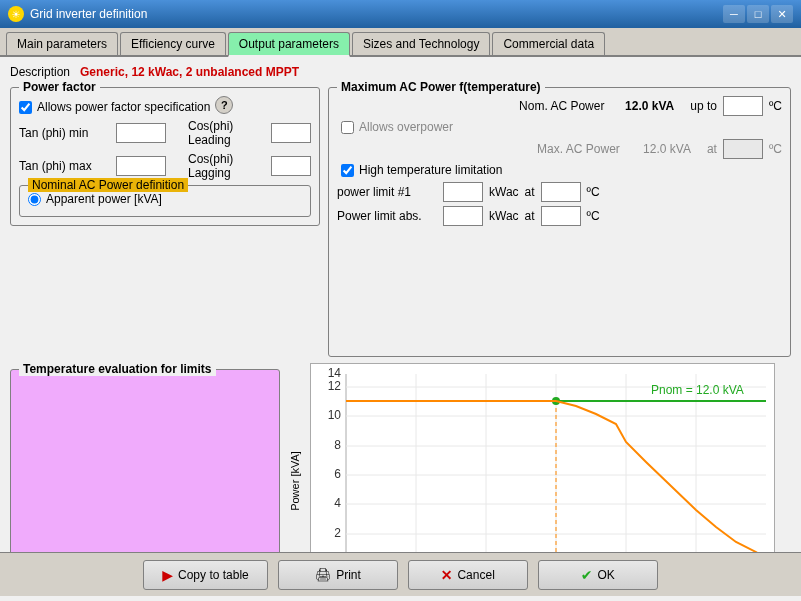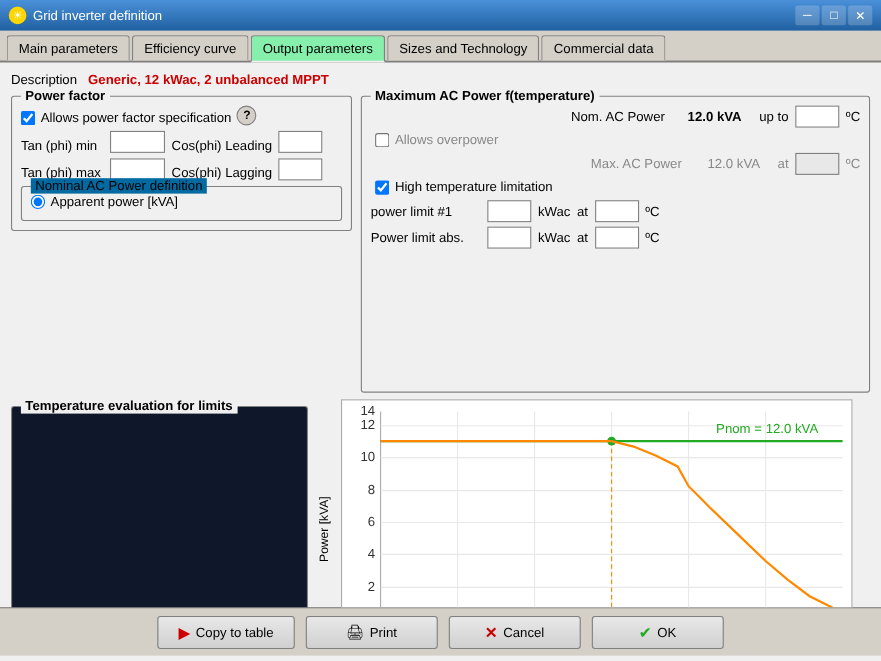--- a/index.html
+++ b/index.html
@@ -14,31 +14,31 @@
     .tab.active { background: #86efac; border-bottom: 2px solid #f0f0f0; margin-bottom: -2px; font-weight: normal; z-index: 1; }
     .content { background: #f0f0f0; padding: 8px 10px; height: calc(601px - 28px - 34px - 44px); overflow: hidden; }
     .desc-row { display: flex; align-items: center; margin-bottom: 8px; gap: 10px; }
     .desc-label { font-size: 12px; }
     .desc-value { color: #cc0000; font-weight: bold; font-size: 12px; }
     .main-area { display: flex; gap: 8px; height: 270px; }
     .left-panel { width: 310px; flex-shrink: 0; }
     .right-panel { flex: 1; }
     .group-box { border: 1px solid #808080; border-radius: 3px; padding: 8px; margin-bottom: 8px; position: relative; background: #f0f0f0; }
     .group-box-title { position: absolute; top: -8px; left: 8px; background: #f0f0f0; padding: 0 4px; font-size: 12px; font-weight: bold; }
-    .form-row { display: flex; align-items: flex-end; margin-bottom: 5px; gap: 6px; }
+    .form-row { display: flex; align-items: center; margin-bottom: 5px; gap: 22px; }
     .form-label { font-size: 12px; min-width: 75px; }
     .input-field { border: 1px solid #808080; background: white; height: 20px; padding: 0 3px; font-size: 12px; text-align: center; }
     .input-field.w50 { width: 50px; }
     .input-field.w40 { width: 40px; }
     .checkbox-row { display: flex; align-items: flex-end; gap: 5px; margin-bottom: 5px; }
     .radio-row { display: flex; align-items: center; gap: 5px; margin-bottom: 4px; }
     .help-btn { width: 18px; height: 18px; border-radius: 50%; border: 1px solid #808080; background: #d4d0c8; font-size: 11px; font-weight: bold; cursor: pointer; display: flex; align-items: center; justify-content: center; color: #000; }
     .nominal-box { border: 1px solid #808080; border-radius: 3px; padding: 6px 8px; margin-top: 4px; position: relative; }
-    .nominal-title { position: absolute; top: -8px; left: 8px; background: #0369a1; padding: 0 4px; font-size: 12px; }
-    .temp-box { border: 1px solid #808080; border-radius: 3px; padding: 8px; margin-top: 6px; position: relative; background: #0f172a; height: 210px; }
+    .nominal-title { position: absolute; top: -8px; left: 8px; background: #eab308; padding: 0 4px; font-size: 12px; }
+    .temp-box { border: 1px solid #808080; border-radius: 3px; padding: 8px; margin-top: 6px; position: relative; background: #f0abfc; height: 210px; }
     .temp-box-title { position: absolute; top: -8px; left: 8px; background: #f0f0f0; padding: 0 4px; font-size: 12px; font-weight: bold; }
     .temp-text { font-size: 11px; color: #cc0000; text-align: center; line-height: 1.5; margin-bottom: 8px; }
     .temp-text2 { font-size: 11px; color: #cc0000; text-align: center; line-height: 1.5; }
     .bottom-bar { display: flex; border-top: 1px solid #808080; background: #d4d0c8; height: 44px; padding: 0 10px; align-items: center; gap: 10px; justify-content: center; }
     .bottom-btn { display: flex; align-items: center; gap: 5px; padding: 5px 18px; background: linear-gradient(to bottom, #e8e8e8, #d0d0d0); border: 1px solid #808080; cursor: pointer; border-radius: 3px; height: 30px; font-size: 12px; min-width: 120px; justify-content: center; }
     .bottom-section { display: flex; gap: 8px; margin-top: 6px; height: 256px; }
     .max-ac-row { display: flex; align-items: center; gap: 6px; margin-bottom: 4px; justify-content: flex-end; }
     .kva-label { font-weight: bold; color: #000; }
     .gray-text { color: #888; }
     .power-limit-row { display: flex; align-items: center; gap: 6px; margin-bottom: 4px; }

